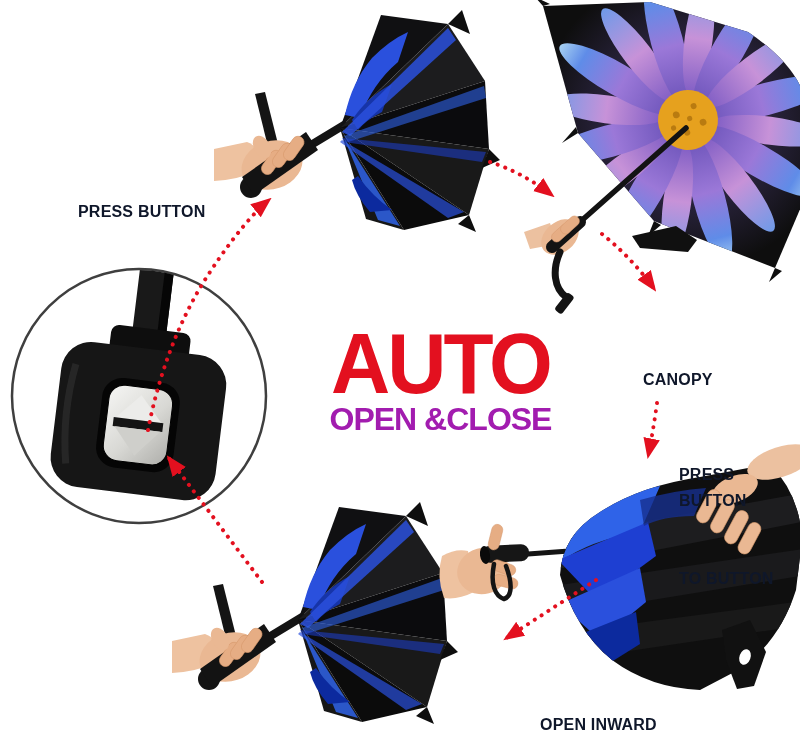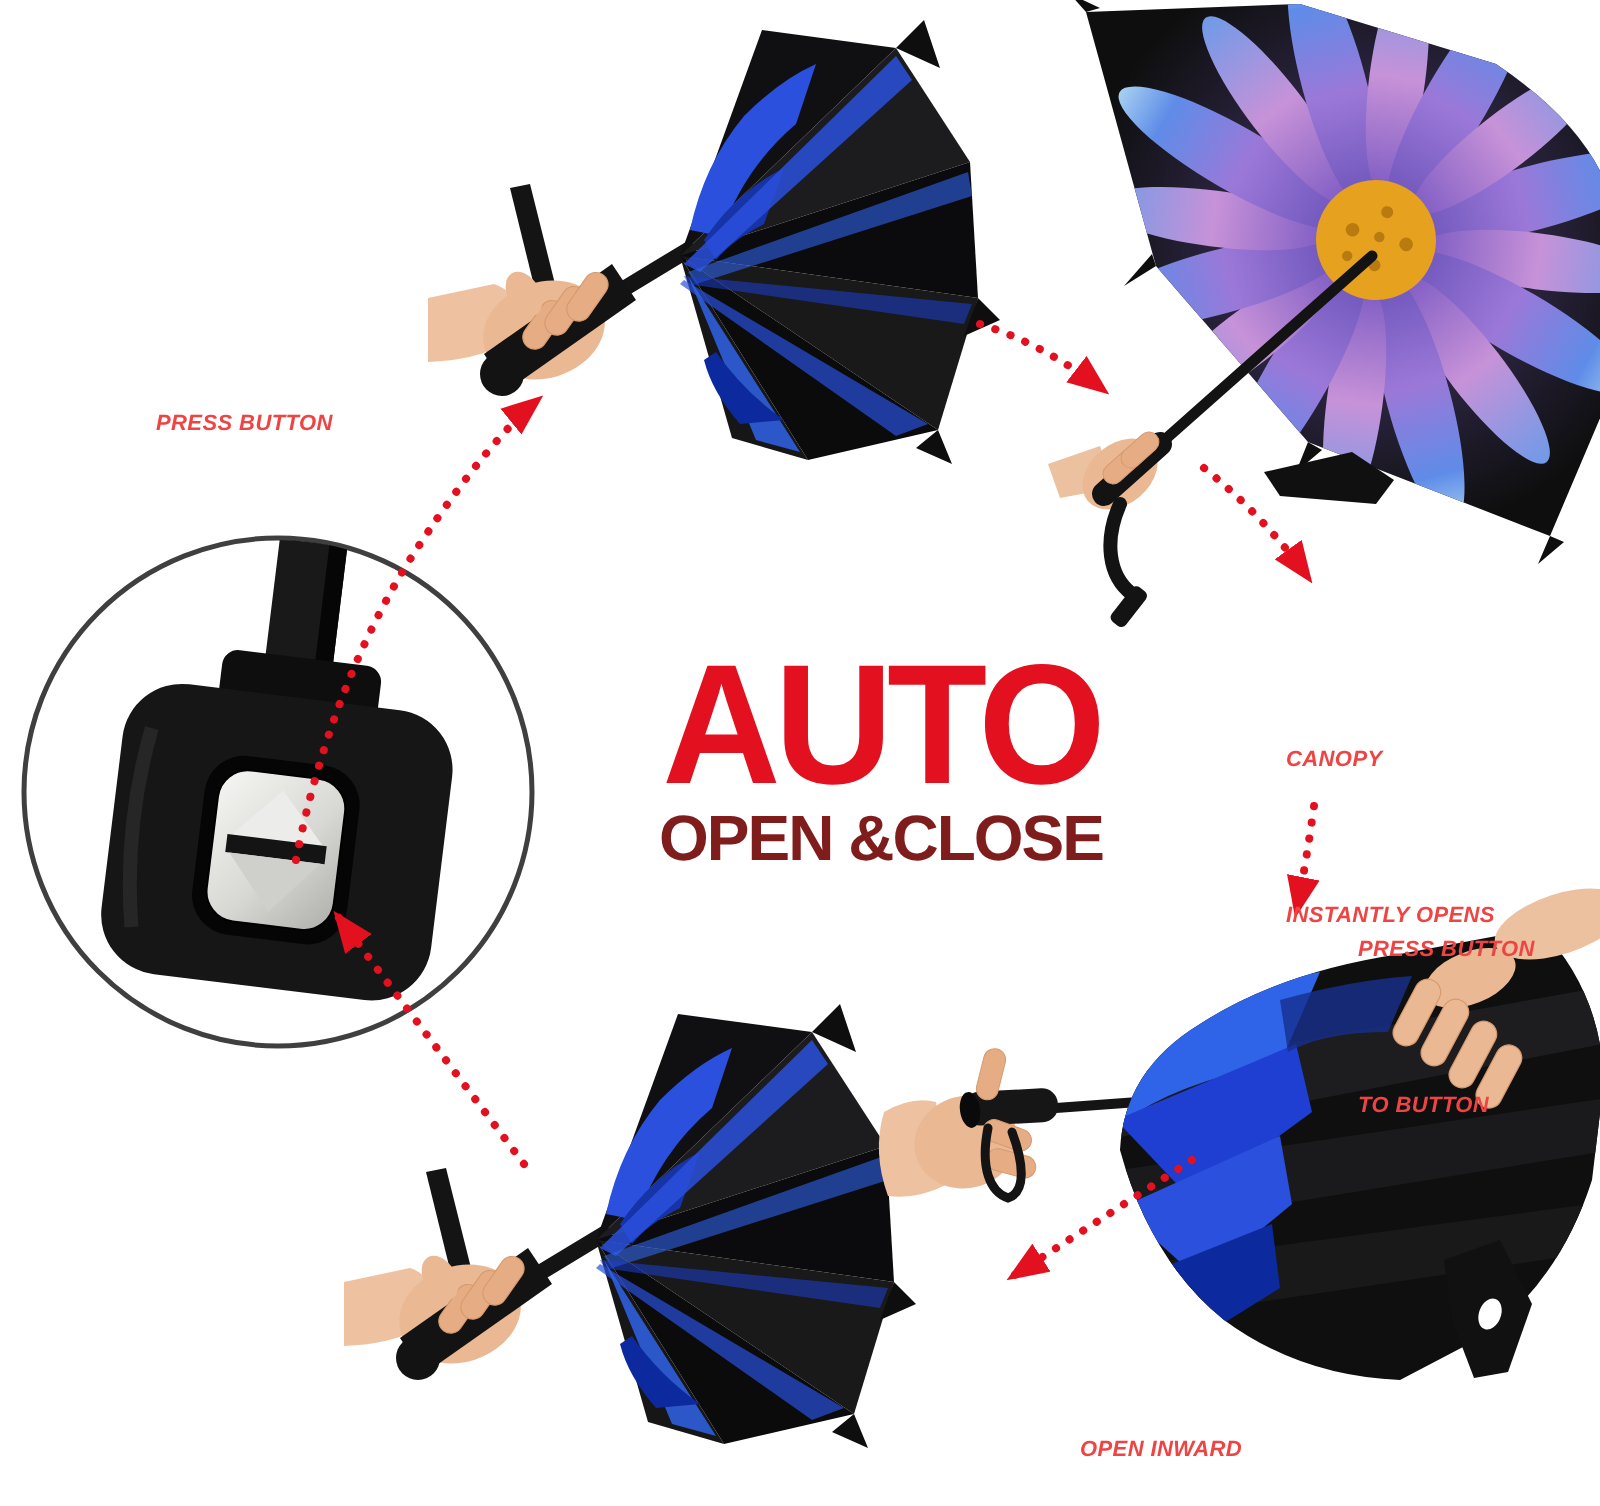--- a/index.html
+++ b/index.html
@@ -1,25 +1,25 @@
 <!DOCTYPE html>
 <html><head>
 <meta charset="utf-8">
 <style>
   html,body{margin:0;padding:0;background:#fff;}
   #canvas{position:relative;width:800px;height:753px;background:#fff;overflow:hidden;
           font-family:"Liberation Sans",sans-serif;}
   #art{position:absolute;left:0;top:0;}
-  .step-label{position:absolute;font-weight:bold;font-size:11px;line-height:26px;
-              color:#ef4444;letter-spacing:.2px;white-space:pre-wrap;font-style:italic;}
+  .step-label{position:absolute;font-weight:bold;font-size:16px;line-height:26px;
+              color:#0f172a;letter-spacing:.2px;white-space:pre-wrap;}
   .title-line1{position:absolute;left:318px;top:321px;width:245px;text-align:center;
                font-weight:bold;font-size:82px;line-height:82px;letter-spacing:-3px;color:#e3101f;
                transform:scaleY(1.04);transform-origin:top center;}
   .title-line2{position:absolute;left:318px;top:401px;width:245px;text-align:center;
-               font-weight:bold;font-size:32px;line-height:36px;letter-spacing:-1px;color:#7f1d1d;}
+               font-weight:bold;font-size:32px;line-height:36px;letter-spacing:-1px;color:#a21caf;}
 </style>
 </head>
 <body>
 
 <div id="canvas">
 
 <svg id="art" width="800" height="753" viewBox="0 0 800 753">
   <defs>
     <marker id="ah" viewBox="0 0 10 8" refX="9" refY="4" markerWidth="5.2" markerHeight="4.2" orient="auto" markerUnits="strokeWidth">
       <path d="M0 0 L10 4 L0 8 Z" fill="#e3101f"></path>
@@ -231,21 +231,20 @@
     <path d="M596 580 L505 639" marker-end="url(#ah)"></path>
   </g>
 </svg>
 
 <div class="step-label" style="left:78px;top:147px;">
   <div>PRESS BUTTON</div>
 </div>
 
 <div class="step-label" style="left:643px;top:315px;">
   <div>CANOPY</div>
-  <div>INSTANTLY OPENS</div>
 </div>
 
 <div class="step-label" style="left:679px;top:410px;">
   <div>PRESS BUTTON</div>
   <div>TO BUTTON</div>
 </div>
 
 <div class="step-label" style="left:540px;top:660px;">
   <div>OPEN INWARD</div>
   

